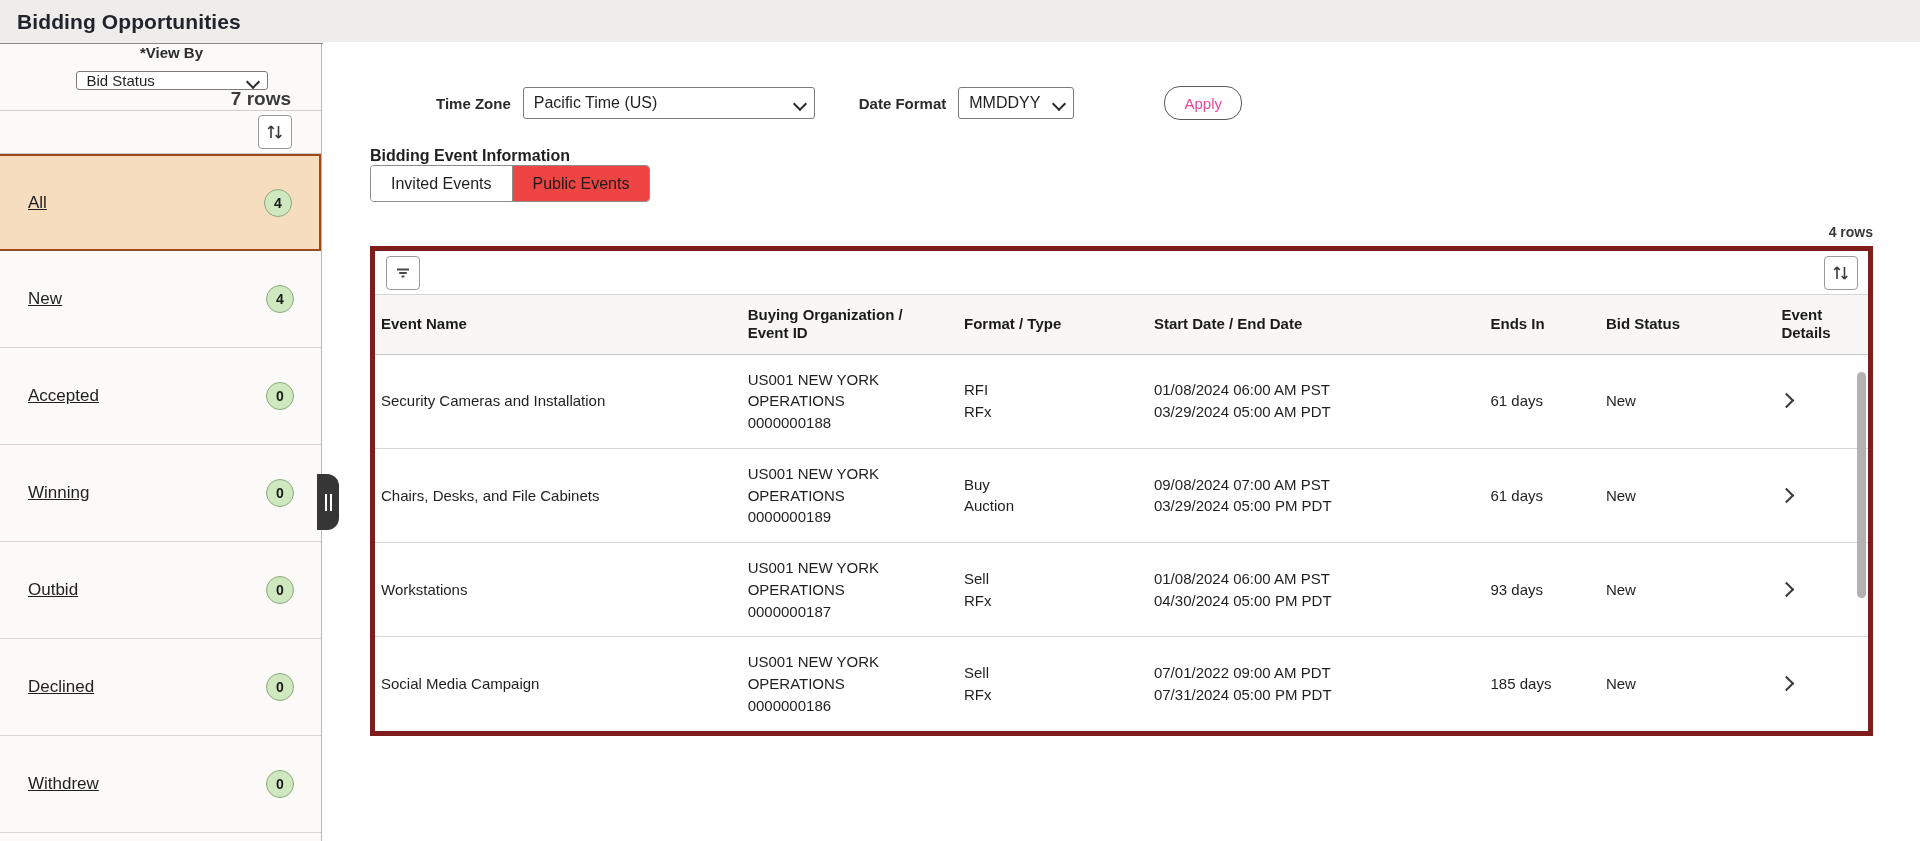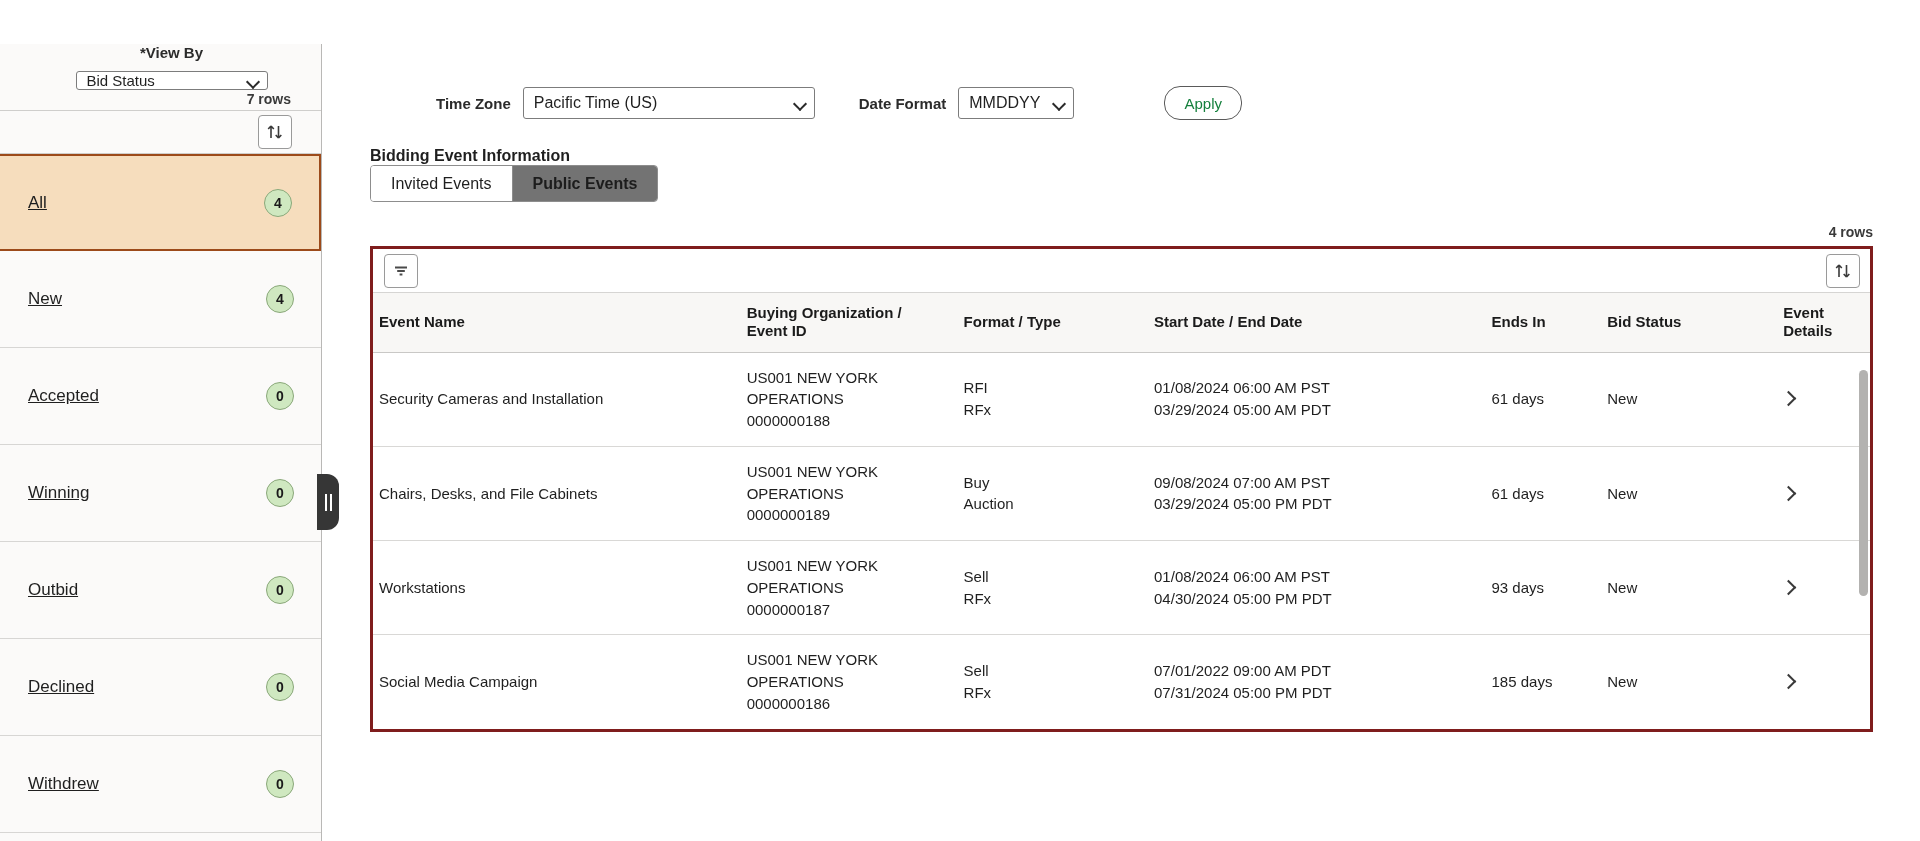--- a/index.html
+++ b/index.html
@@ -85,21 +85,21 @@
     width: 10px; height: 10px;
     margin-top: -4px;
     border-right: 2px solid #2a2a2a;
     border-bottom: 2px solid #2a2a2a;
     transform: rotate(45deg);
   }
   .viewby-select { width: 192px; }
 
   .rows-count {
     text-align: right;
-    font-size: 14px;
+    font-size: 19px;
     font-weight: bold;
     color: #3a3a3a;
     padding-right: 30px;
     height: 22px;
     line-height: 22px;
   }
 
   .side-toolbar {
     height: 44px;
     border: 1px solid #cfcecc;
@@ -205,21 +205,21 @@
     white-space: nowrap;
   }
   .tz-select { width: 292px; height: 32px; font-size: 16px; }
   .df-select { width: 116px; height: 32px; font-size: 16px; }
 
   .apply-btn {
     width: 78px; height: 34px;
     border: 1px solid #5a5a5a;
     border-radius: 16px;
     background: #ffffff;
-    color: #15803d;
+    color: #ec4899;
     font-size: 15px;
     font-family: "Liberation Sans", sans-serif;
     cursor: pointer;
     display: flex;
     align-items: center;
     justify-content: center;
   }
 
   .section-title {
     font-size: 16px;
@@ -246,37 +246,37 @@
     justify-content: center;
     font-size: 16px;
     background: #ffffff;
     color: #1f1f1f;
     cursor: pointer;
     border-right: 1px solid #8d8d8d;
     white-space: nowrap;
   }
   .tab:last-child { border-right: none; }
   .tab.active {
-    background: #737373;
-    font-weight: bold;
+    background: #ef4444;
+    font-weight: normal;
     color: #1c1c1c;
   }
 
   .rows-count-main {
     text-align: right;
     font-size: 14px;
     font-weight: bold;
     color: #3a3a3a;
     padding-right: 47px;
     margin-top: 22px;
   }
 
   .grid-wrap {
     margin: 6px 47px 0 47px;
-    border: 3px solid #7f1d1d;
+    border: 5px solid #7f1d1d;
     background: #ffffff;
     position: relative;
   }
   .grid-toolbar {
     height: 44px;
     display: flex;
     align-items: center;
     justify-content: space-between;
     padding: 0 10px 0 11px;
     border-bottom: 1px solid #d6d5d3;
@@ -336,20 +336,23 @@
     height: 226px;
     border-radius: 5px;
     background: #b3b2b0;
   }
 </style>
 </head>
 <body>
 
 <div class="page">
 
+  <div class="titlebar">
+    <div class="title">Bidding Opportunities</div>
+  </div>
 
   <div class="sidebar">
 
     <div class="viewby-row">
       <span class="viewby-label">*View By</span>
       <div class="select-box viewby-select">
         <span>Bid Status</span>
         <span class="chev"></span>
       </div>
     </div>

